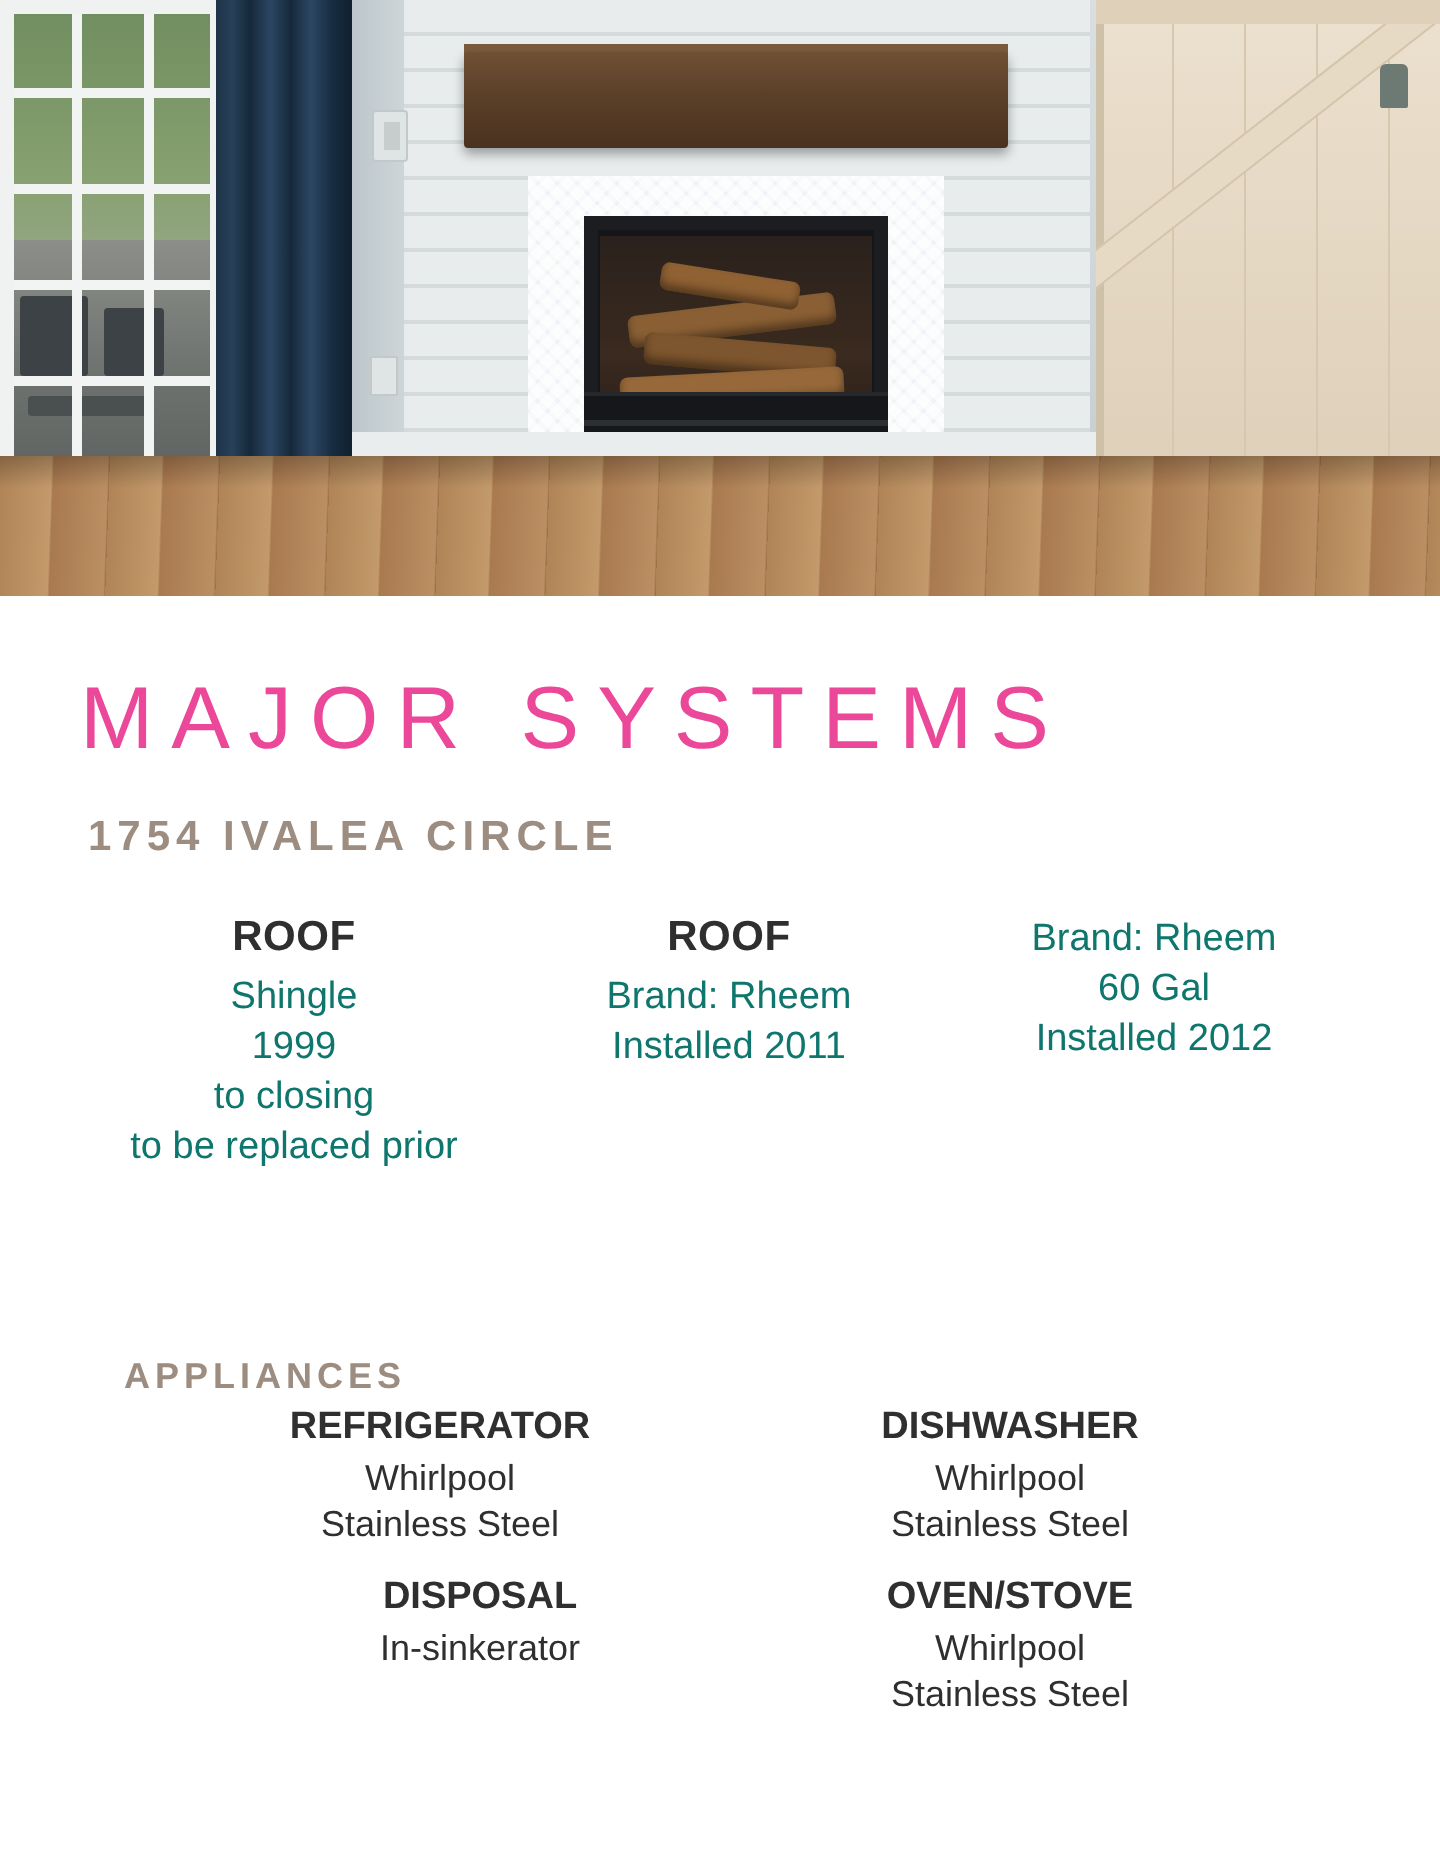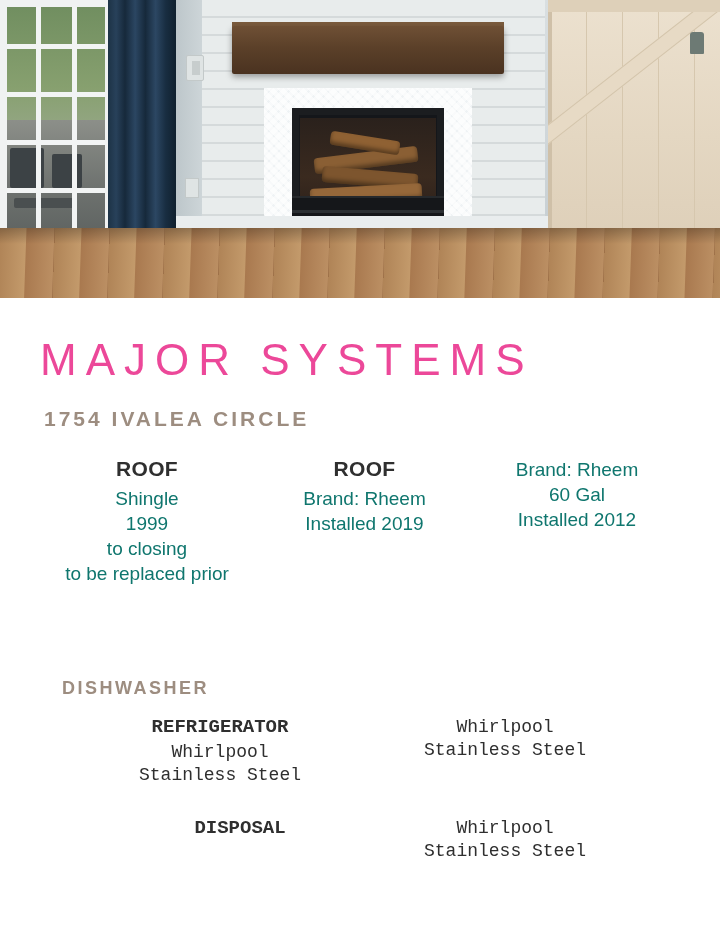--- a/index.html
+++ b/index.html
@@ -256,25 +256,24 @@
 
   .appliances-label {
     margin: 92px 0 0 62px;
     font-size: 18px;
     letter-spacing: 2.5px;
     font-weight: bold;
     color: #9d8d80;
   }
 
   .appl-grid {
-    margin: 17px 0 0 0;
+    margin: 4px 0 0 0;
     display: grid;
     grid-template-columns: 370px 330px;
-    row-gap: 30px;
-    font-family: Liberation Mono, monospace;
+    row-gap: 14px;
   }
   .appl-cell {
     text-align: center;
     color: #2f2f2f;
   }
   .appl-head {
     font-size: 19px;
     font-weight: bold;
     margin-bottom: 3px;
   }
@@ -357,51 +356,54 @@
         <div class="sys-head">ROOF</div>
         <div class="sys-line">Shingle</div>
         <div class="sys-line">1999</div>
         <div class="sys-line">to closing</div>
         <div class="sys-line">to be replaced prior</div>
       </div>
 
       <div class="sys-col">
         <div class="sys-head">ROOF</div>
         <div class="sys-line">Brand: Rheem</div>
-        <div class="sys-line">Installed 2019</div>
+        <div class="sys-line">Installed 2011</div>
       </div>
 
       <div class="sys-col">
         <div class="sys-line">Brand: Rheem</div>
         <div class="sys-line">60 Gal</div>
         <div class="sys-line">Installed 2012</div>
       </div>
 
     </div>
 
-    <div class="appliances-label">DISHWASHER</div>
+    <div class="appliances-label">APPLIANCES</div>
 
     <div class="appl-grid">
 
       <div class="appl-cell cell-r1c1">
         <div class="appl-head">REFRIGERATOR</div>
         <div class="appl-line">Whirlpool</div>
         <div class="appl-line">Stainless Steel</div>
       </div>
 
       <div class="appl-cell cell-r1c2">
+        <div class="appl-head">DISHWASHER</div>
         <div class="appl-line">Whirlpool</div>
         <div class="appl-line">Stainless Steel</div>
       </div>
 
       <div class="appl-cell cell-r2c1">
         <div class="appl-head">DISPOSAL</div>
+        <div class="appl-line">In-sinkerator</div>
       </div>
 
       <div class="appl-cell cell-r2c2">
+        <div class="appl-head">OVEN/STOVE</div>
         <div class="appl-line">Whirlpool</div>
         <div class="appl-line">Stainless Steel</div>
       </div>
 
     </div>
 
   </div>
 </div>
 
 </body></html>

